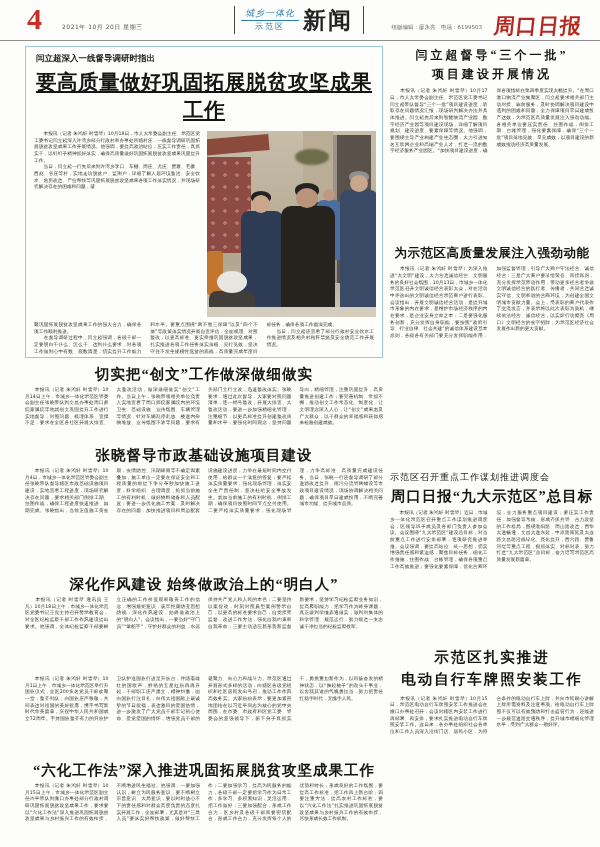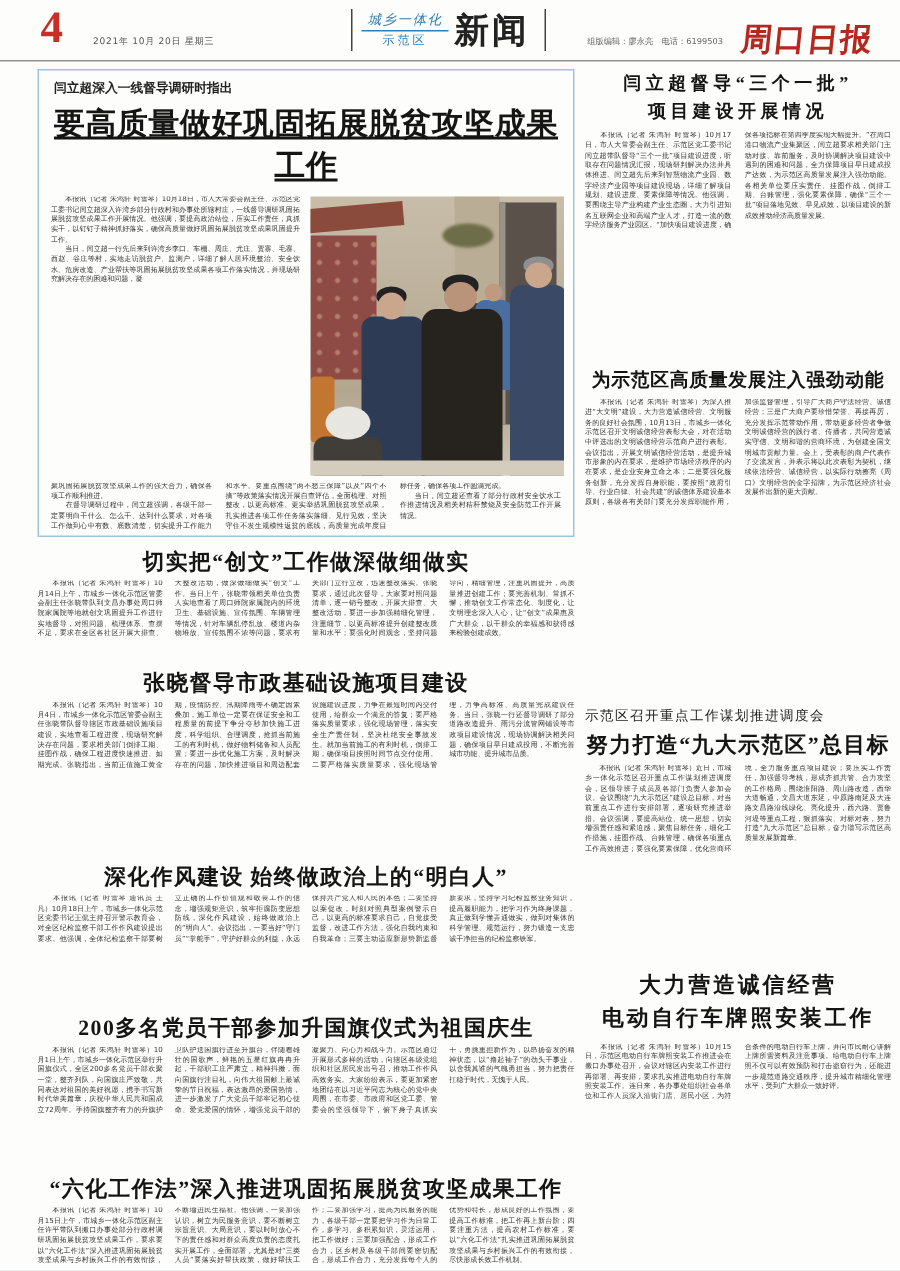--- a/index.html
+++ b/index.html
@@ -159,21 +159,20 @@
         <div class="hl hl-m">张晓督导市政基础设施项目建设</div>
         <div class="tiny cols4 a3body">　　本报讯（记者 朱鸿轩 时雪琴）10月4日，市城乡一体化示范区管委会副主任张晓带队督导辖区市政基础设施项目建设，实地查看工程进度，现场研究解决存在问题，要求相关部门倒排工期、挂图作战，确保工程进度快速推进、如期完成。张晓指出，当前正值施工黄金期，疫情防控、汛期降雨等不确定因素叠加，施工单位一定要在保证安全和工程质量的前提下争分夺秒加快施工进度，科学组织、合理调度，抢抓当前施工的有利时机，做好物料储备和人员配置；要进一步优化施工方案，及时解决存在的问题，加快推进项目和周边配套设施建设进度，力争在最短时间内交付使用，给群众一个满意的答复；要严格落实质量要求，强化现场管理，落实安全生产责任制，坚决杜绝安全事故发生。就加当前施工的有利时机，倒排工期，确保项目按照时间节点交付使用。二要严格落实质量要求，强化现场管理，力争高标准、高质量完成建设任务。当日，张晓一行还督导调研了部分道路改造提升、雨污分流管网铺设等市政项目建设情况，现场协调解决相关问题，确保项目早日建成投用，不断完善城市功能、提升城市品质。</div>
       </div>
 
       <div class="art">
         <div class="hl hl-m">深化作风建设 始终做政治上的“明白人”</div>
         <div class="tiny cols4 a4body">　　本报讯（记者 时雪琴 通讯员 王凡）10月18日上午，市城乡一体化示范区党委书记王侃主持召开警示教育会，对全区纪检监察干部工作作风建设提出要求。他强调，全体纪检监察干部要树立正确的工作价值观和敬畏工作的信念，增强规矩意识，筑牢拒腐防变思想防线，深化作风建设，始终做政治上的“明白人”。会议指出，一要当好“守门员”“掌舵手”，守护好群众的利益，永远保持共产党人和人民的本色；二要坚持以案促改，时刻对照典型案例警示自己，以更高的标准要求自己，自觉接受监督，改进工作方法，强化自我约束和自我革命；三要主动适应新形势新监督新要求，坚持学习纪检监察业务知识，提高履职能力，把学习作为终身课题，真正做到学懂弄通做实，做到对集体的科学管理、规范运行，努力锻造一支忠诚干净担当的纪检监察铁军。</div>
       </div>
 
       <div class="art">
-        <div class="hl hl-m">200多名党员干部参加升国旗仪式为祖国庆生</div>
         <div class="tiny cols4 a5body">　　本报讯（记者 朱鸿轩 时雪琴）10月1日上午，市城乡一体化示范区举行升国旗仪式，全区200多名党员干部欢聚一堂，整齐列队，向国旗庄严致敬，共同表达对祖国的美好祝愿，携手书写新时代华美篇章，庆祝中华人民共和国成立72周年。手持国旗整齐有力的升旗护卫队护送国旗行进至升旗台，伴随着雄壮的国歌声，鲜艳的五星红旗冉冉升起，干部职工庄严肃立，精神抖擞，面向国旗行注目礼，向伟大祖国献上最诚挚的节日祝福，表达激昂的爱国热情，进一步激发了广大党员干部牢记初心使命、爱党爱国的情怀，增强党员干部的凝聚力、向心力和战斗力。示范区通过开展形式多样的活动，向辖区各级党组织和社区居民发出号召，推动工作作风高效务实。大家纷纷表示，要更加紧密地团结在以习近平同志为核心的党中央周围，在市委、市政府和区党工委、管委会的坚强领导下，俯下身子真抓实干，勇挑重担新作为，以昂扬奋发的精神状态，以“撸起袖子”的劲头干事业，以舍我其谁的气魄勇担当，努力把责任扛稳于时代，无愧于人民。</div>
       </div>
 
       <div class="art">
         <div class="hl hl-m">“六化工作法”深入推进巩固拓展脱贫攻坚成果工作</div>
         <div class="tiny cols4 a6body">　　本报讯（记者 朱鸿轩 时雪琴）10月15日上午，市城乡一体化示范区副主任许平带队到搬口办事处部分行政村调研巩固拓展脱贫攻坚成果工作，要求要以“六化工作法”深入推进巩固拓展脱贫攻坚成果与乡村振兴工作的有效衔接，不断增进民生福祉。他强调，一要加强认识，树立为民服务意识，要不断树立宗旨意识、大局意识，要以时时放心不下的责任感和对群众高度负责的态度扎实开展工作，全面部署，尤其是对“三类人员”要落实好帮扶政策，做好帮扶工作；二要加强学习，提高为民服务的能力，各级干部一定要把学习作为日常工作，多学习、多积累知识，灵活运用，把工作做好；三要加强配合，形成工作合力，区乡村及各级干部间要密切配合，形成工作合力，充分发挥每个人的优势和特长，形成良好的工作氛围，要提高工作标准，把工作再上新台阶；四要注重方法，提高农村工作标准，要以“六化工作法”扎实推进巩固拓展脱贫攻坚成果与乡村振兴工作的有效衔接，尽快形成长效工作机制。</div>
 
       </div>
     </div>
 
@@ -187,26 +186,26 @@
         <div class="tiny cols2 r1body">　　本报讯（记者 朱鸿轩 时雪琴）10月17日，市人大常委会副主任、示范区党工委书记闫立超带队督导“三个一批”项目建设进度，听取存在问题情况汇报，现场研判解决办法并具体推进。闫立超先后来到智慧物流产业园、数字经济产业园等项目建设现场，详细了解项目规划、建设进度、要素保障等情况。他强调，要围绕主导产业构建产业生态圈，大力引进知名互联网企业和高端产业人才，打造一流的数字经济服务产业园区。“加快项目建设进度，确保各项指标在第四季度实现大幅提升。”在周口港口物流产业集聚区，闫立超要求相关部门主动对接、靠前服务，及时协调解决项目建设中遇到的困难和问题，全力保障项目早日建成投产达效，为示范区高质量发展注入强劲动能。各相关单位要压实责任、挂图作战，倒排工期、台账管理，强化要素保障，确保“三个一批”项目落地见效、早见成效，以项目建设的新成效推动经济高质量发展。</div>
       </div>
 
       <div class="r-art">
         <div class="hl hl-r2">为示范区高质量发展注入强劲动能</div>
         <div class="tiny cols2 r2body">　　本报讯（记者 朱鸿轩 时雪琴）为深入推进“大文明”建设，大力营造诚信经营、文明服务的良好社会氛围，10月13日，市城乡一体化示范区召开文明诚信经营表彰大会，对在活动中评选出的文明诚信经营示范商户进行表彰。会议指出，开展文明诚信经营活动，是提升城市形象的内在要求，是维护市场经济秩序的内在要求，是企业安身立命之本；二是要强化服务创新，充分发挥自身职能，要按照“政府引导、行业自律、社会共建”的诚信体系建设基本原则，各级各有关部门要充分发挥职能作用，加强监督管理，引导广大商户守法经营、诚信经营；三是广大商户要珍惜荣誉、再接再厉，充分发挥示范带动作用，带动更多经营者争做文明诚信经营的践行者、传播者，共同营造诚实守信、文明和谐的营商环境，为创建全国文明城市贡献力量。会上，受表彰的商户代表作了交流发言，并表示将以此次表彰为契机，继续依法经营、诚信经营，以实际行动擦亮《周口》文明经营的金字招牌，为示范区经济社会发展作出新的更大贡献。</div>
       </div>
 
       <div class="r-art">
         <div class="r-kicker">示范区召开重点工作谋划推进调度会</div>
-        <div class="hl hl-r3">努力打造“九大示范区”总目标</div>
+        <div class="hl hl-r3">周口日报“九大示范区”总目标</div>
         <div class="tiny cols2 r3body">　　本报讯（记者 朱鸿轩 时雪琴）近日，市城乡一体化示范区召开重点工作谋划推进调度会，区领导班子成员及各部门负责人参加会议。会议围绕“九大示范区”建设总目标，对当前重点工作进行安排部署，逐项研究推进举措。会议强调，要提高站位、统一思想，切实增强责任感和紧迫感，聚焦目标任务，细化工作措施，挂图作战、台账管理，确保各项重点工作高效推进；要强化要素保障，优化营商环境，全力服务重点项目建设；要压实工作责任，加强督导考核，形成齐抓共管、合力攻坚的工作格局，围绕淮阳路、周山路改造，西华大道畅通，文昌大道东延，中原路南延及大连路文昌路沿线绿化、亮化提升，西六路、贾鲁河堤等重点工程，狠抓落实、对标对表，努力打造“九大示范区”总目标，奋力谱写示范区高质量发展新篇章。</div>
       </div>
 
       <div class="r-art">
         <div class="hl hl-r4">
-          <div>大力营造诚信经营</div>
+          <div>示范区扎实推进</div>
           <div>电动自行车牌照安装工作</div>
         </div>
         <div class="tiny cols2 r4body">　　本报讯（记者 朱鸿轩 时雪琴）10月15日，示范区电动自行车牌照安装工作推进会在搬口办事处召开，会议对辖区内安装工作进行再部署、再安排，要求扎实推进电动自行车牌照安装工作。连日来，各办事处组织社会各单位和工作人员深入沿街门店、居民小区，为符合条件的电动自行车上牌，并向市民耐心讲解上牌所需资料及注意事项。给电动自行车上牌照不仅可以有效预防和打击盗窃行为，还能进一步规范道路交通秩序，提升城市精细化管理水平，受到广大群众一致好评。</div>
       </div>
     </div>
   </div>
 </div>
 
 </body></html>

